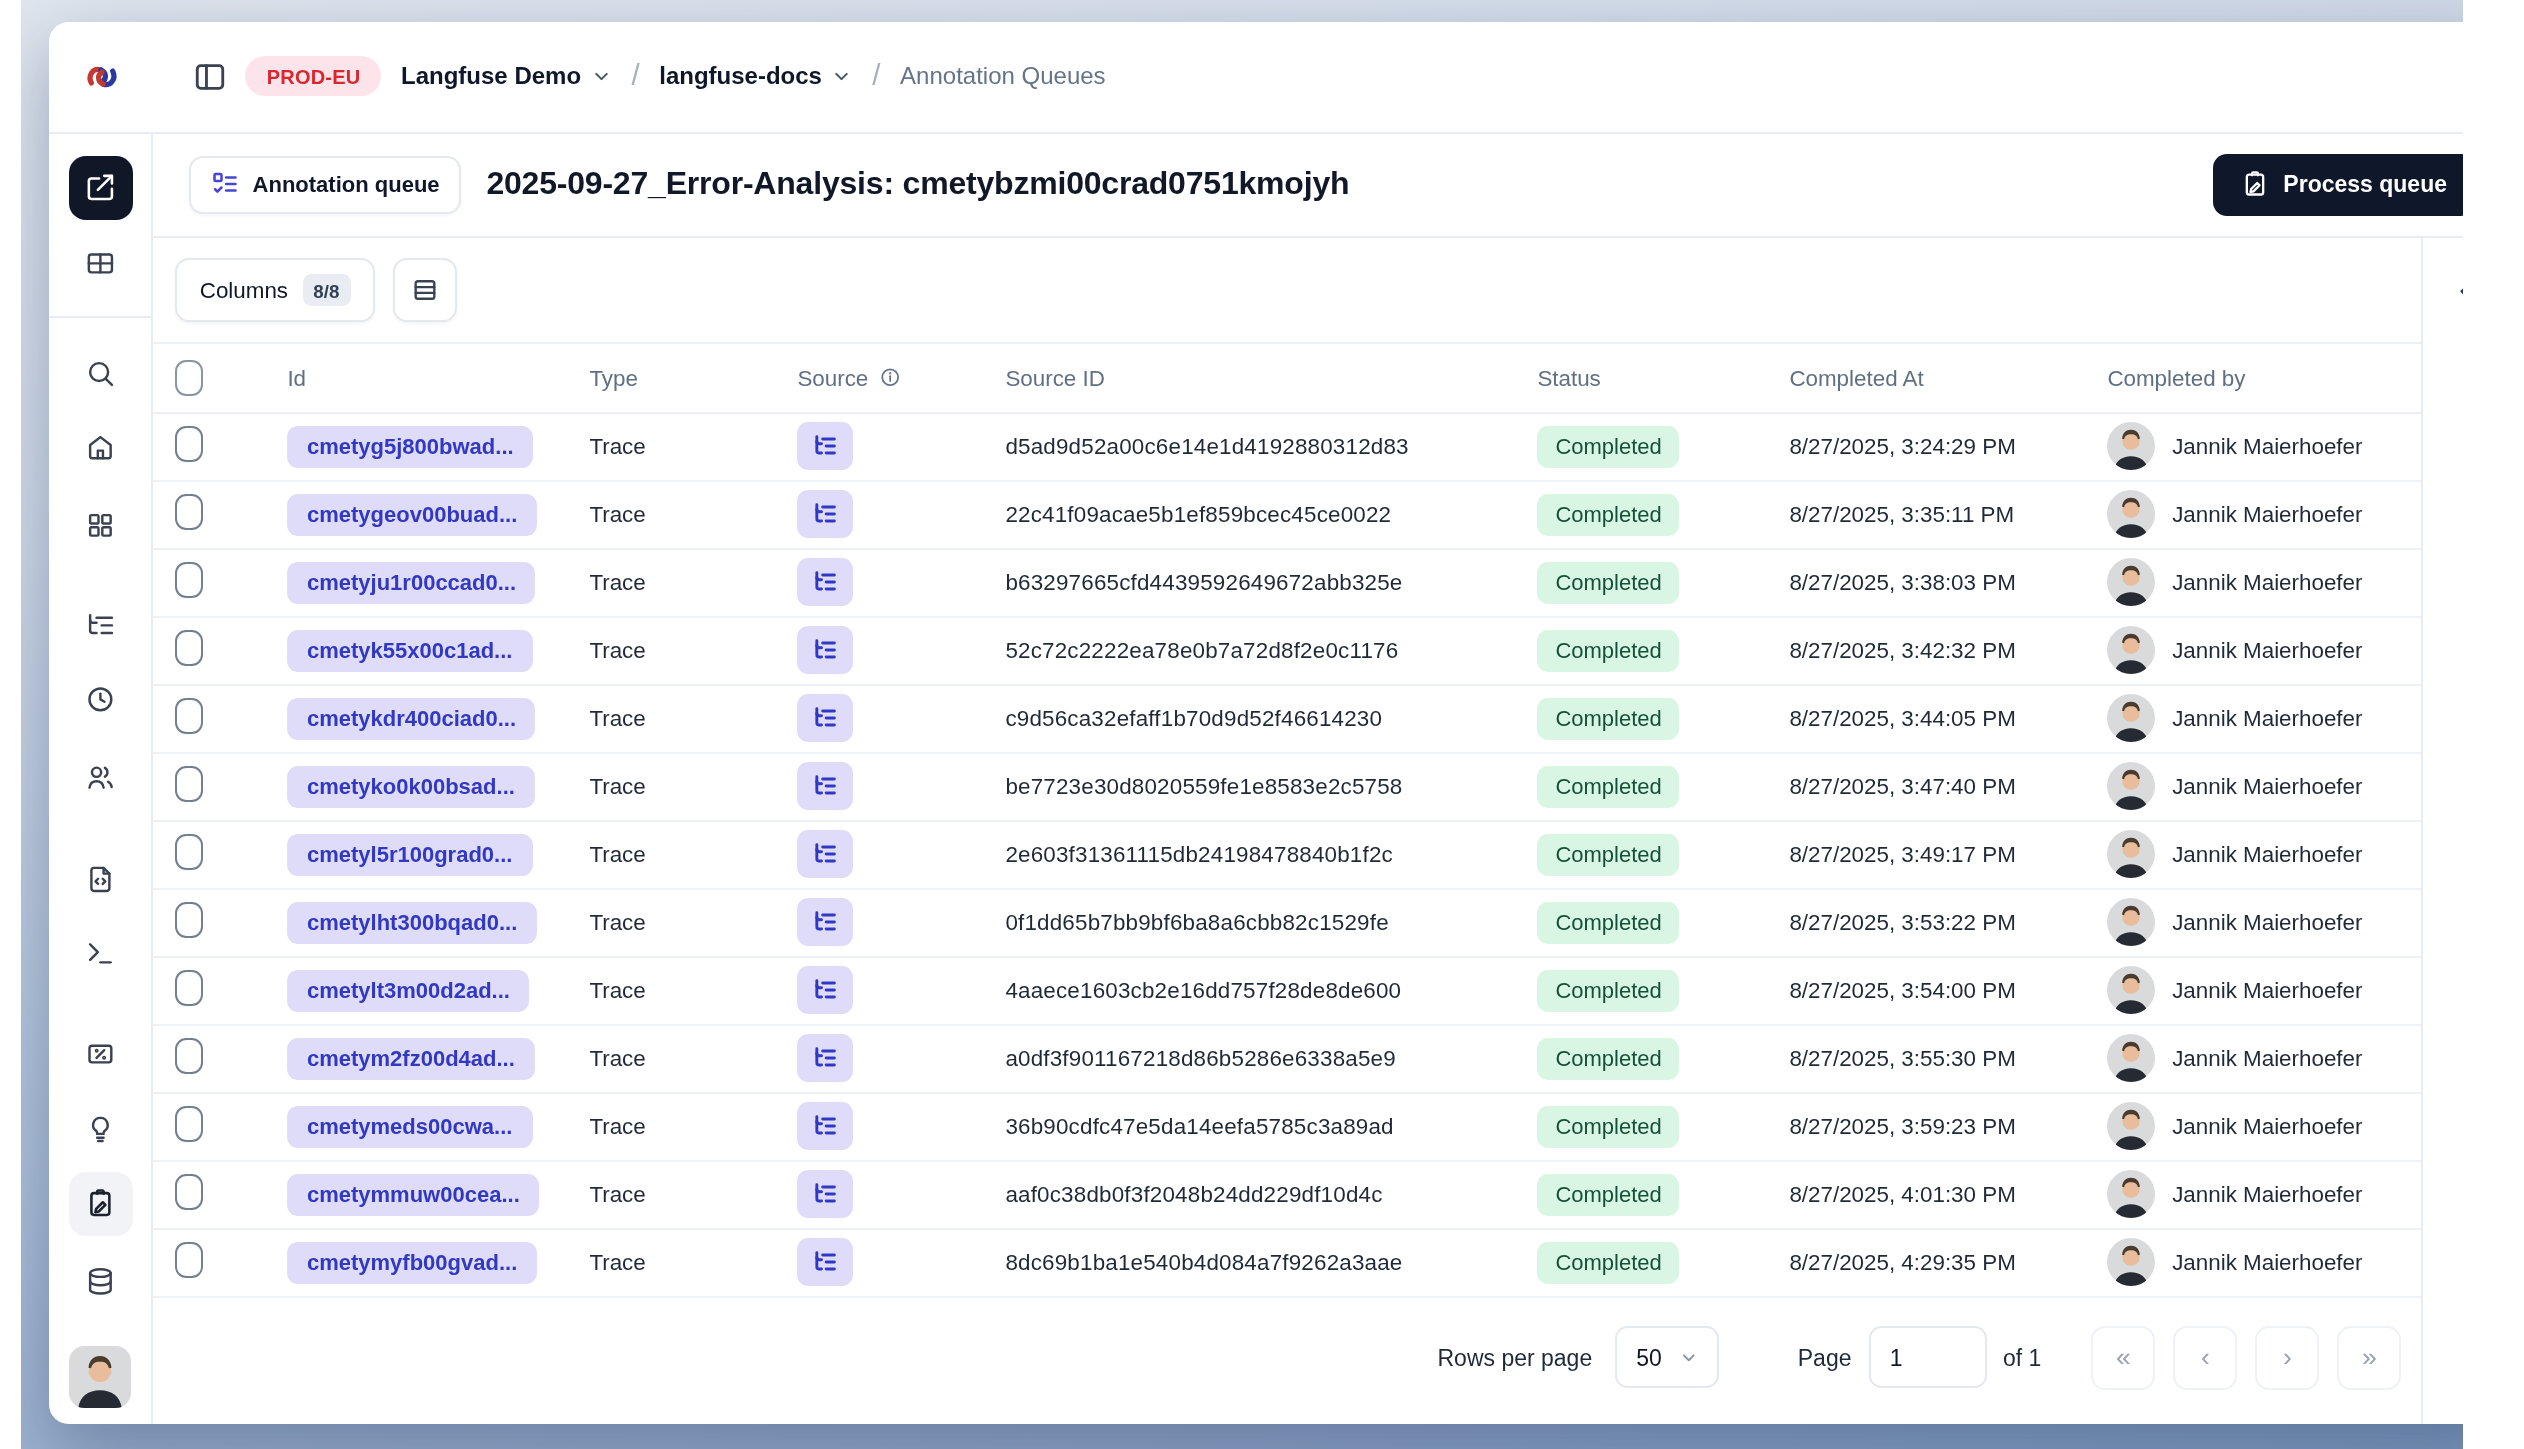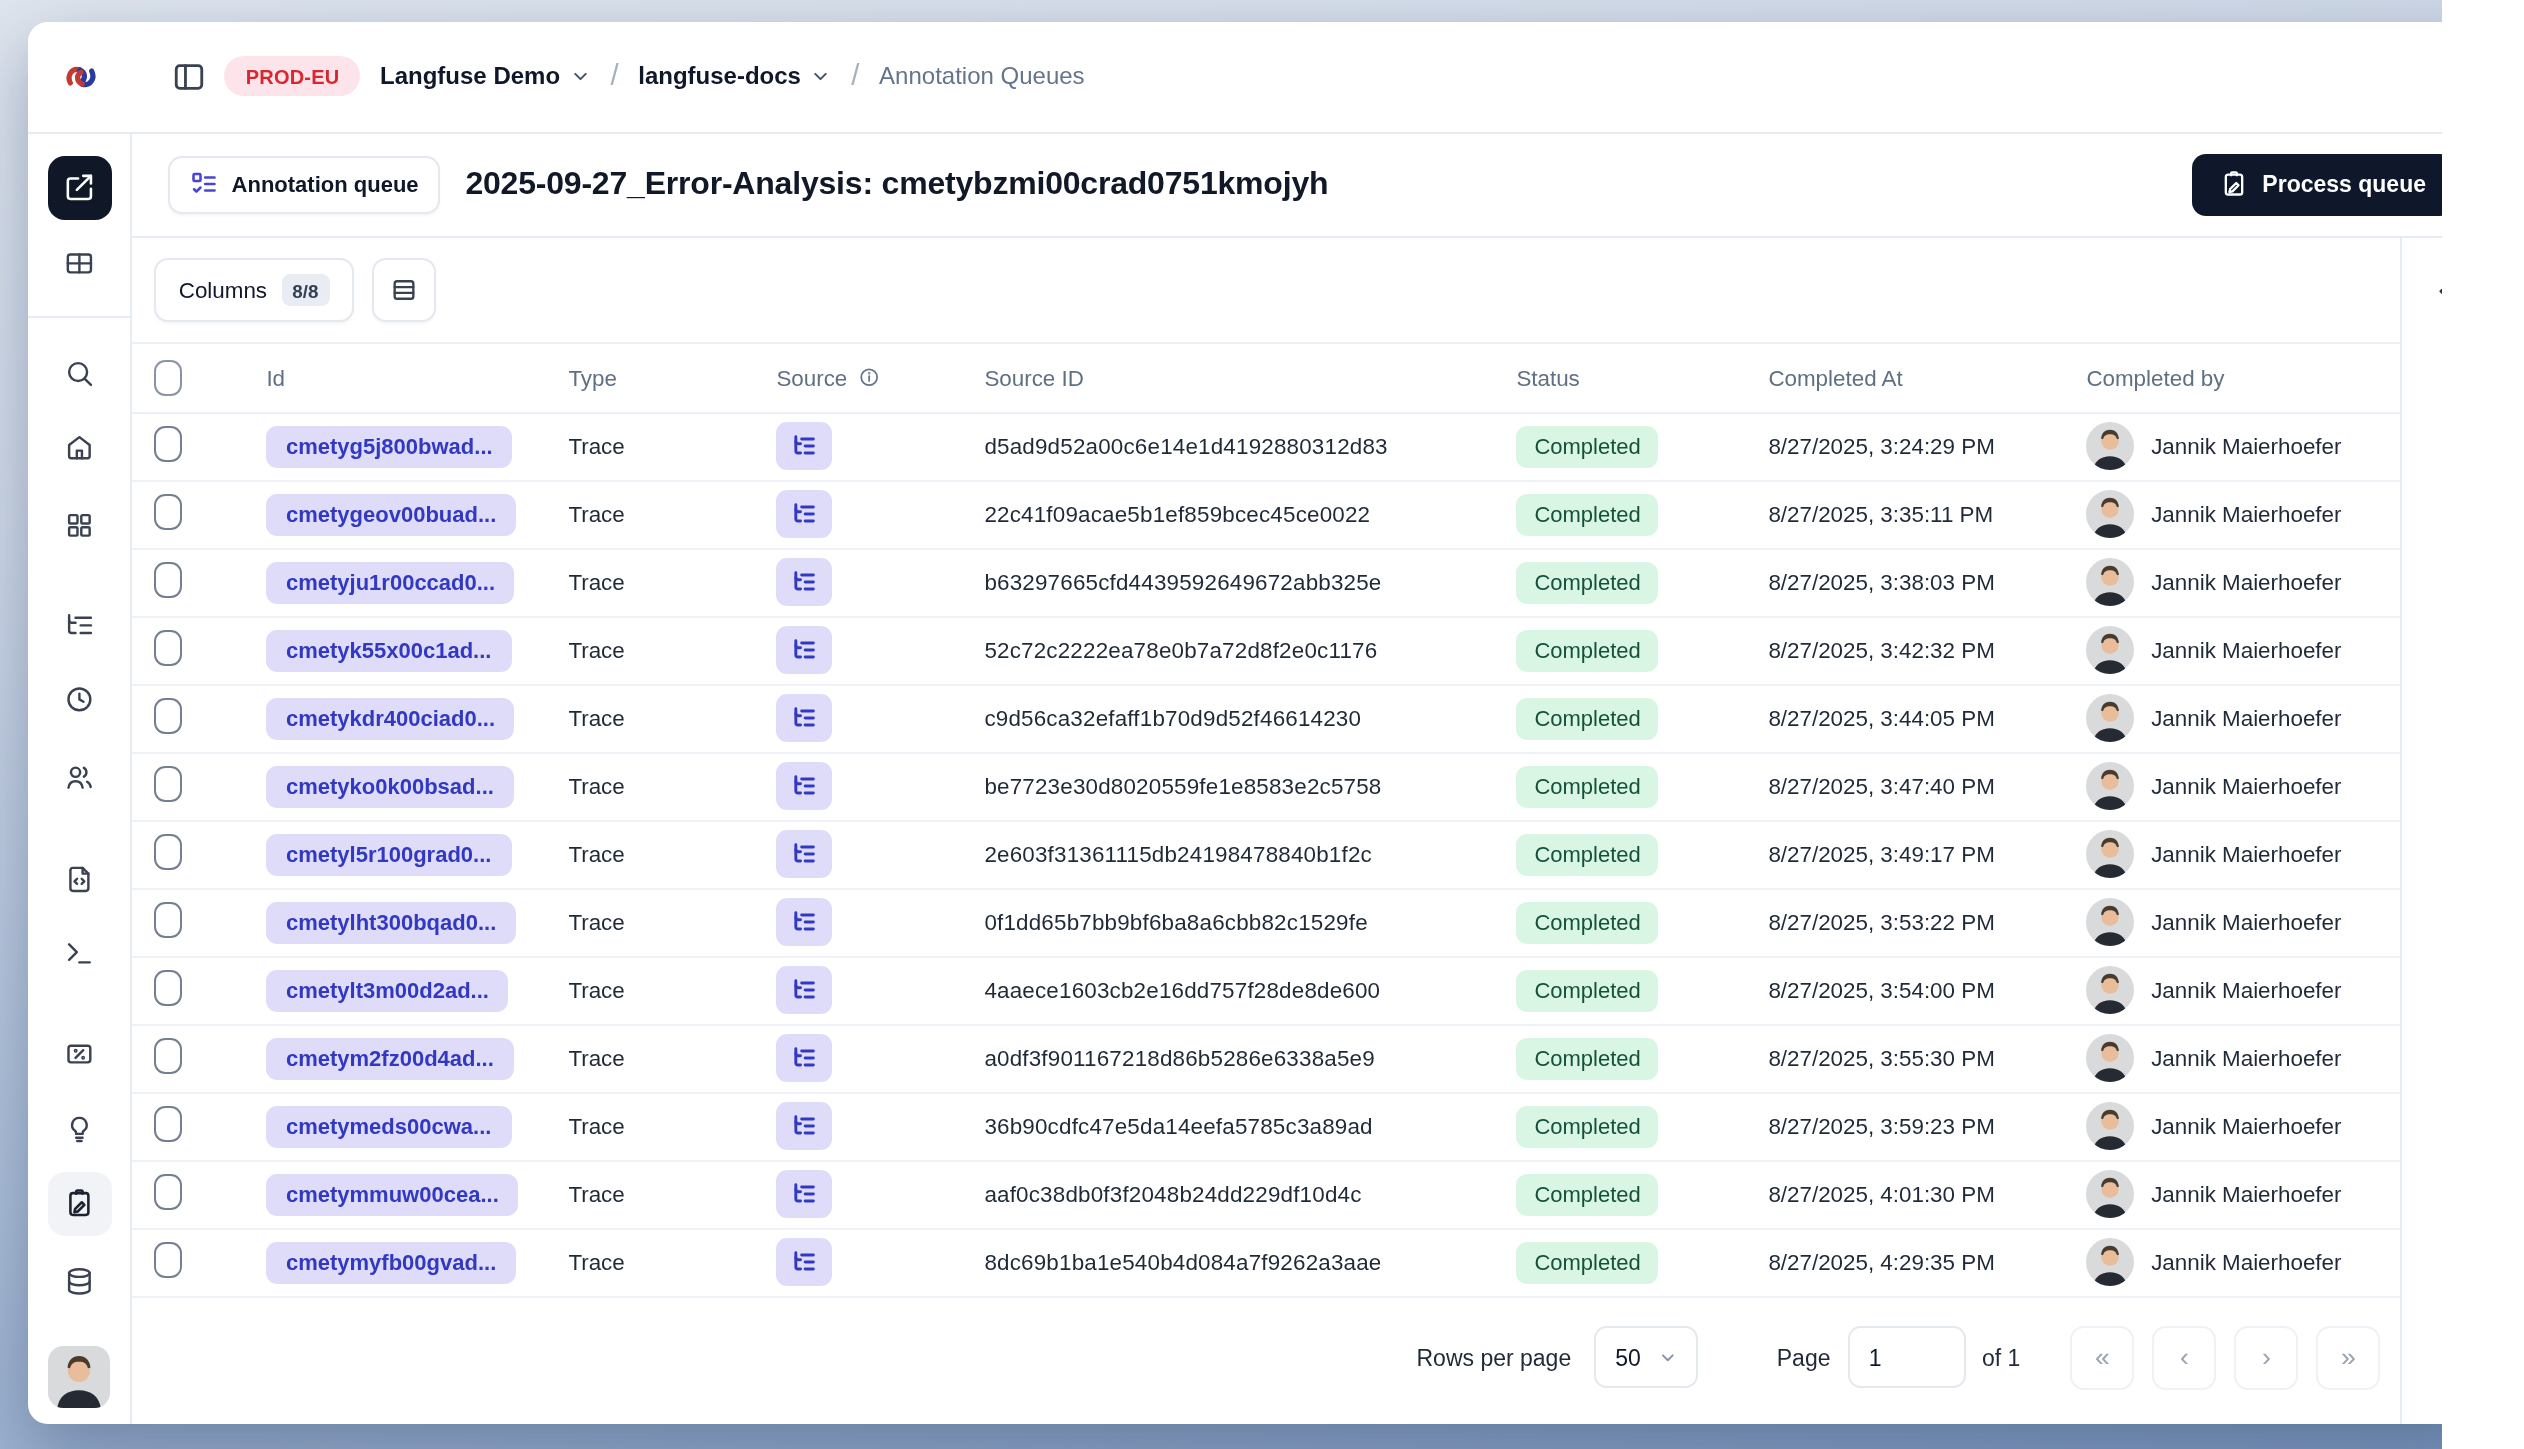--- a/index.html
+++ b/index.html
@@ -1,19 +1,19 @@
 <!DOCTYPE html>
 <html style="font-size:11.2px"><head>
 <meta charset="utf-8">
 <style>
   * { margin:0; padding:0; box-sizing:border-box; }
   html,body { width:2525px; height:1449px; }
   body { font-family:"Liberation Sans", sans-serif; }
   #viewport { width:2442px; height:1449px; overflow:hidden;
-    background:linear-gradient(168deg,#e0e6ef 0%,#cfd9e8 28%,#aabdd7 62%,#7e99bf 100%); }
+    background:linear-gradient(168deg,#e0e6ef 0%,#cfd9e8 28%,#aabdd7 62%,#7e99bf 100%);margin-left:21px; }
   .stage { width:1262px; height:725px; transform:scale(2); transform-origin:0 0; position:relative; }
 
   .window { position:absolute; left:14px; top:10.5px; width:1231px; height:701px;
     background:#fff; border-radius:9.8px; overflow:hidden; display:flex; flex-direction:column;
     box-shadow:0 12.6px 35px rgba(30,50,90,.35); }
 
   
   .topbar { height:56px; flex-shrink:0; border-bottom:0.7px solid #e7ebf2; display:flex; align-items:center; }
   .logo-cell { width:52px; display:flex; justify-content:center; align-items:center; flex-shrink:0; }
   .crumbs { display:flex; align-items:center; gap:9.8px; padding-left:19.6px; }

